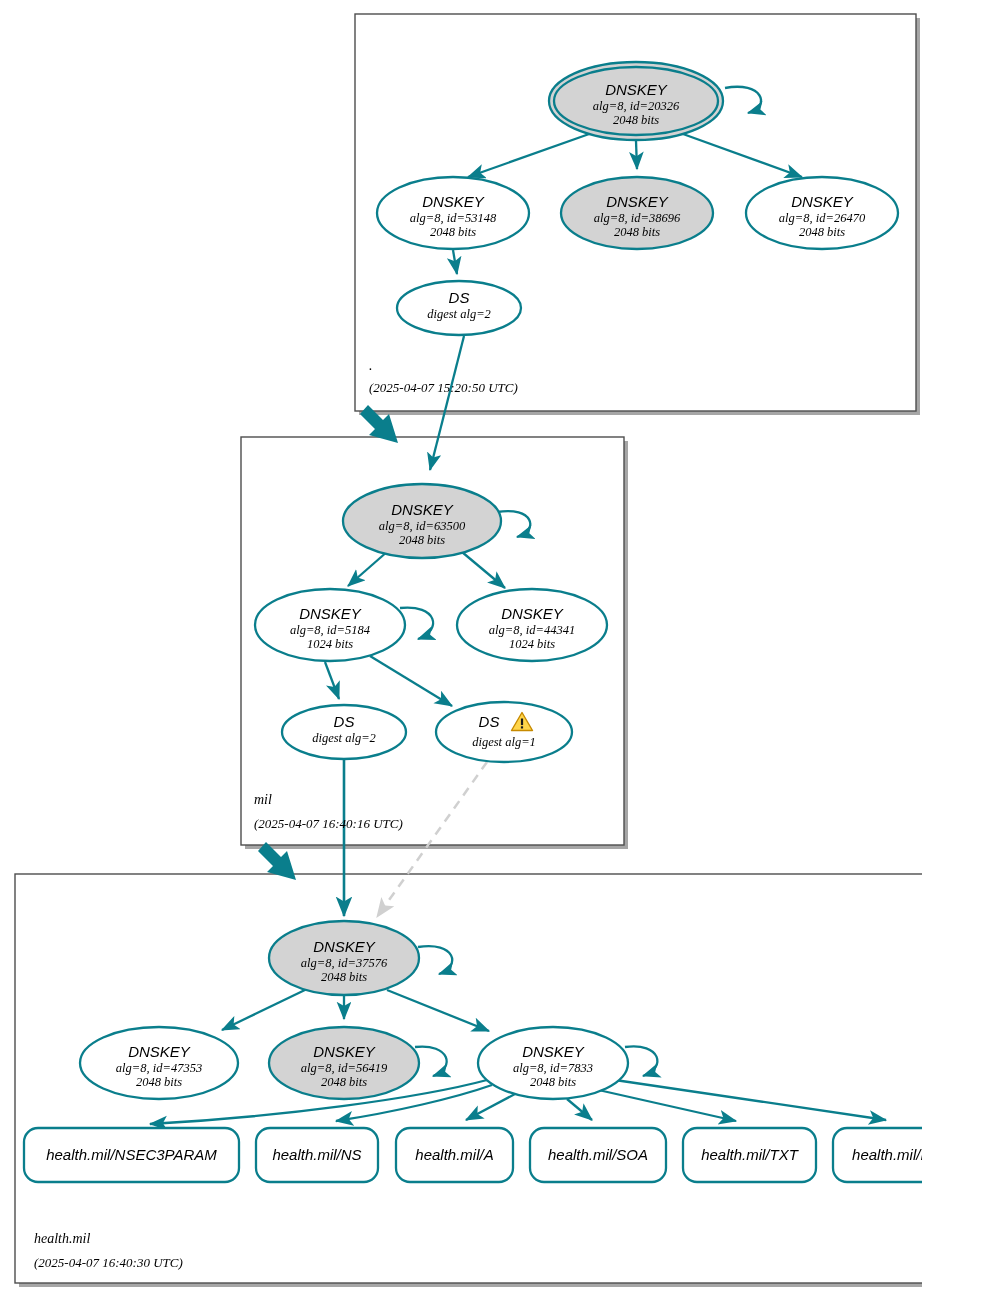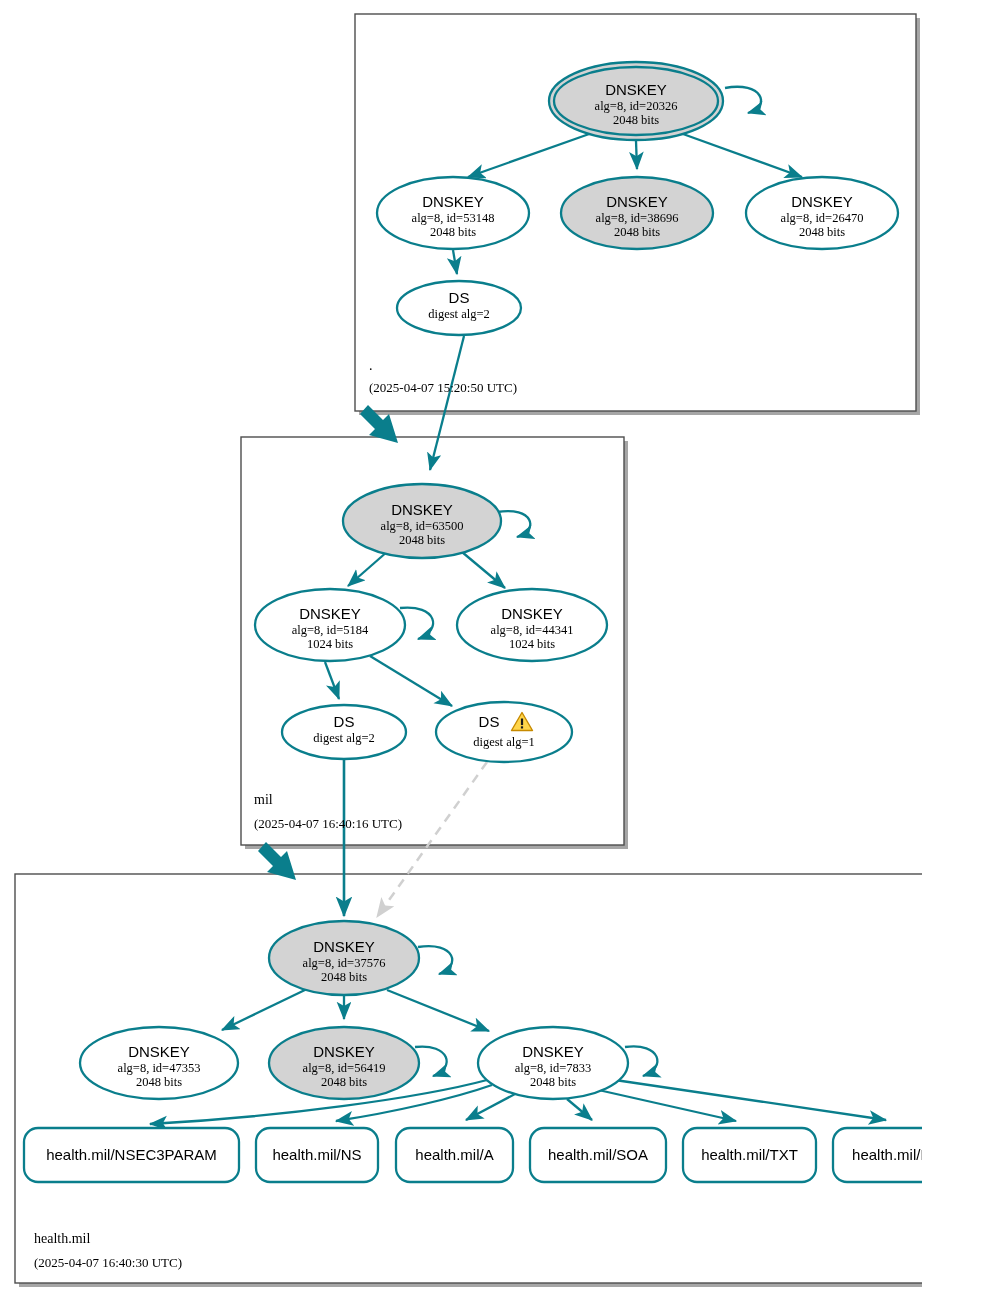--- a/index.html
+++ b/index.html
@@ -10,20 +10,21 @@
   }
   body {
     font-family: "Liberation Sans", sans-serif;
   }
   #canvas {
     position: relative;
     width: 922px;
     height: 1299px;
     background: #ffffff;
     overflow: hidden;
+    font-style: italic;
   }
   svg.layer {
     position: absolute;
     left: 0;
     top: 0;
     width: 983px;
     height: 1299px;
   }
   .node-label-main {
     font-family: "Liberation Sans", sans-serif;

